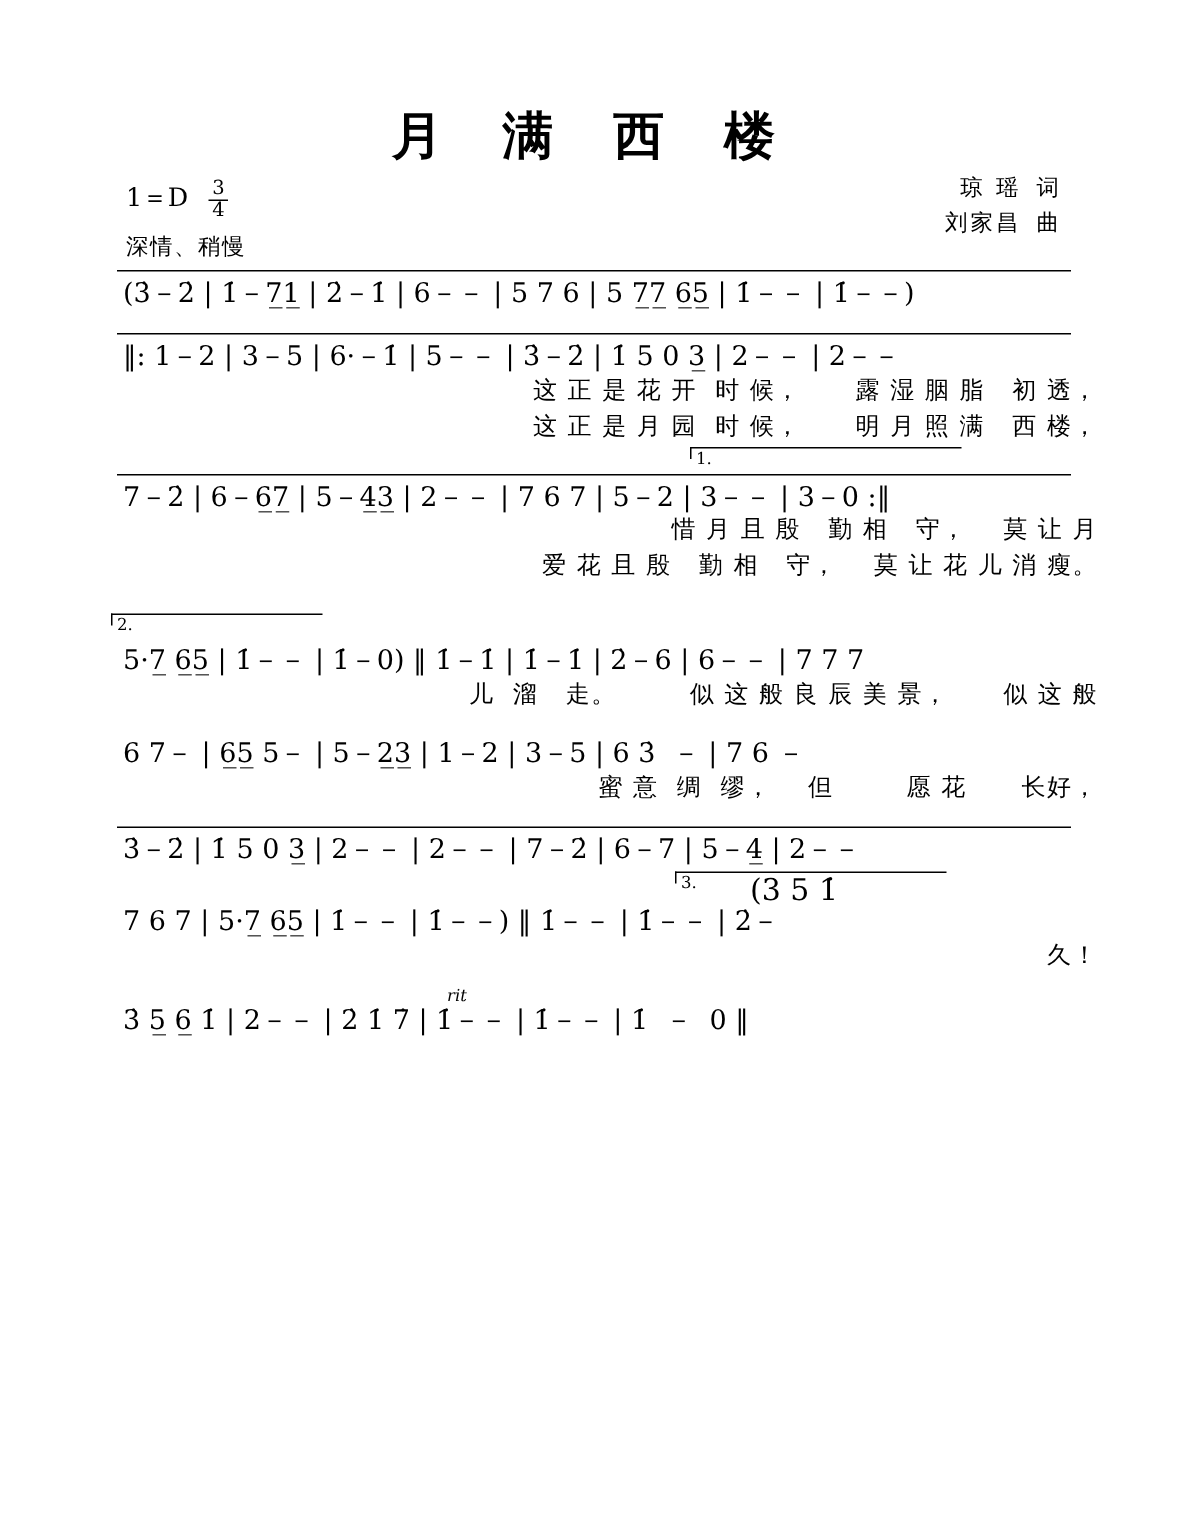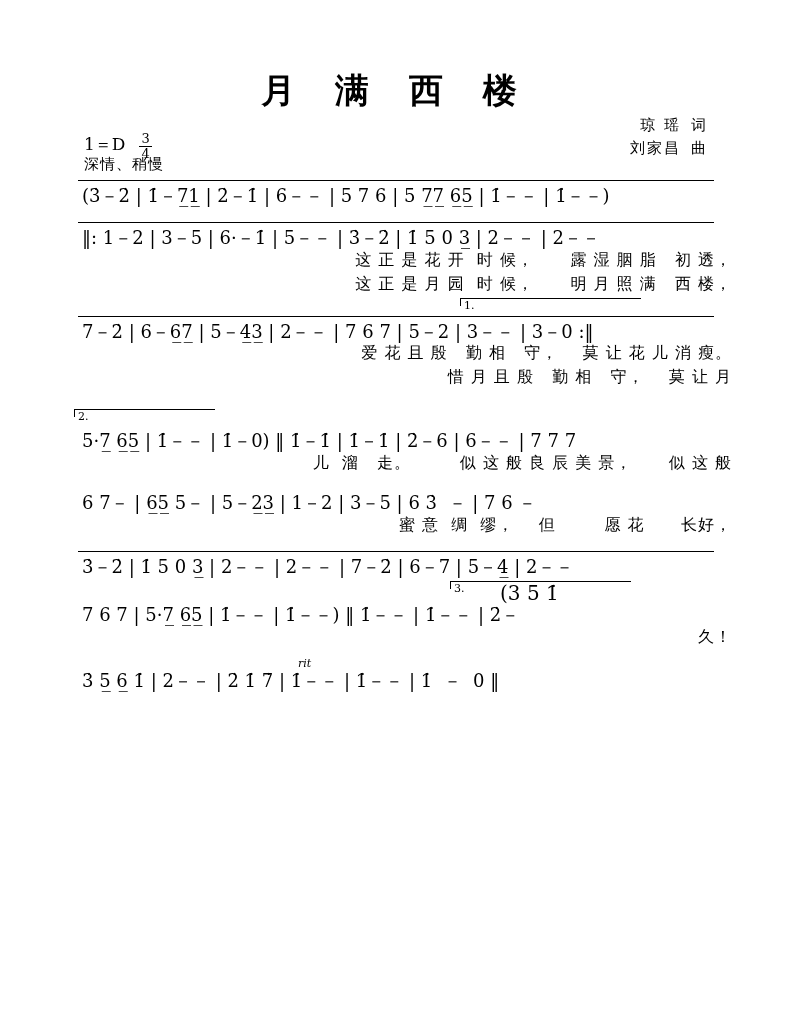--- a/index.html
+++ b/index.html
@@ -46,21 +46,21 @@
     font-size: 15px;
     line-height: 1.55;
     text-align: right;
   }
   .credits div span.name { letter-spacing: 2px; }
   .credits div span.role { margin-left: 10px; }
 
   .keyblock {
     position: absolute;
     left: 84px;
-    top: 133px;
+    top: 120px;
     font-family: "DejaVu Serif", serif;
     font-size: 17px;
   }
   .keyblock .keyline {
     display: flex;
     align-items: flex-start;
     gap: 14px;
   }
   .frac {
     display: inline-block;
@@ -171,22 +171,22 @@
     <div class="lyric">这 正 是 月 园  时 候，      明 月 照 满   西 楼，</div>
   </div>
 
   <div class="row" style="margin-top:26px;">
     <div class="hline" style="left:18px; top:-6px; width:636px;"></div>
     <div class="volta" style="left:400px; top:-24px; width:180px; height:14px;">
       <span class="vbar" style="left:0; top:0; width:180px;"></span>
       <span style="position:absolute; left:4px; top:1px;">1.</span>
     </div>
     <div class="music">7－2̇ | 6－6̲7̲ | 5－4̲3̲ | 2－－ | 7 6 7 | 5－2 | 3－－ | 3－0 :‖</div>
+    <div class="lyric">惜 月 且 殷   勤 相   守，    莫 让 月</div>
     <div class="lyric">爱 花 且 殷   勤 相   守，    莫 让 花 儿 消 瘦。</div>
-    <div class="lyric">惜 月 且 殷   勤 相   守，    莫 让 月</div>
   </div>
 
   <div class="row" style="margin-top:42px;">
     <div class="volta" style="left:14px; top:-22px; width:140px; height:14px;">
       <span class="vbar" style="left:0; top:0; width:140px;"></span>
       <span style="position:absolute; left:4px; top:1px;">2.</span>
     </div>
     <div class="music">5·7̲ 6̲5̲ | 1̇－－ | 1̇－0) ‖ 1̇－1̇ | 1̇－1̇ | 2̇－6 | 6－－ | 7 7 7</div>
     <div class="lyric">儿  溜   走。        似 这 般 良 辰 美 景，      似 这 般</div>
   </div>

